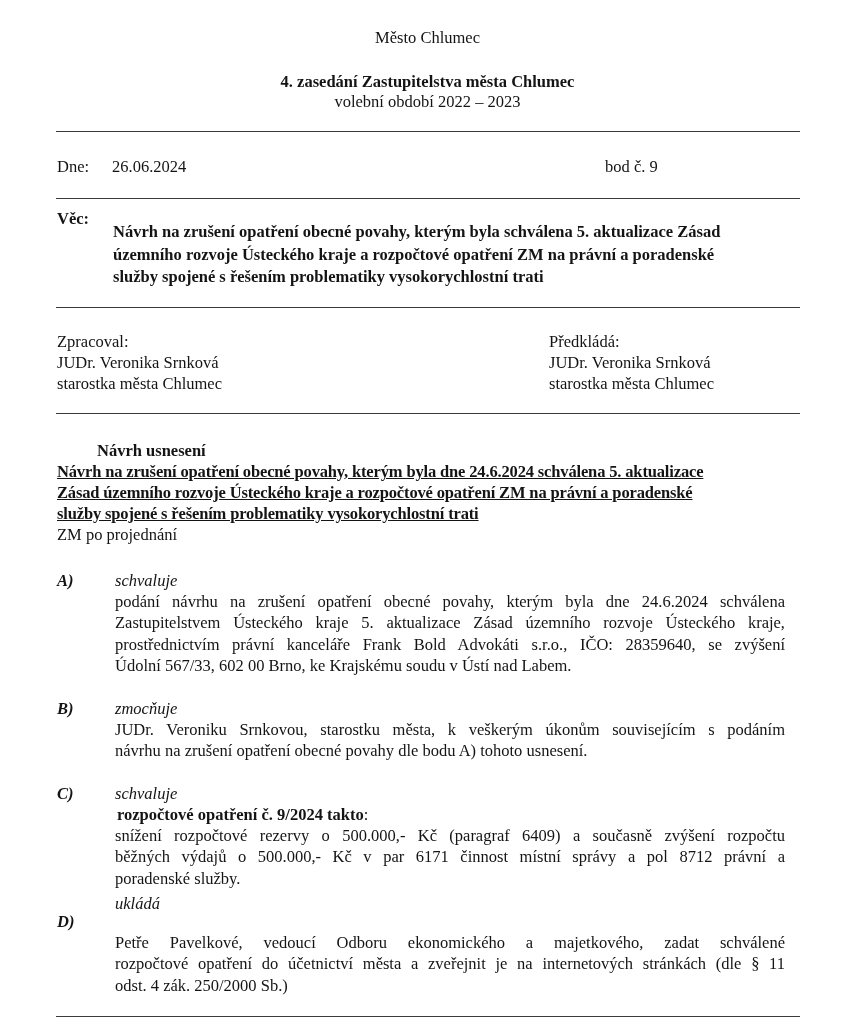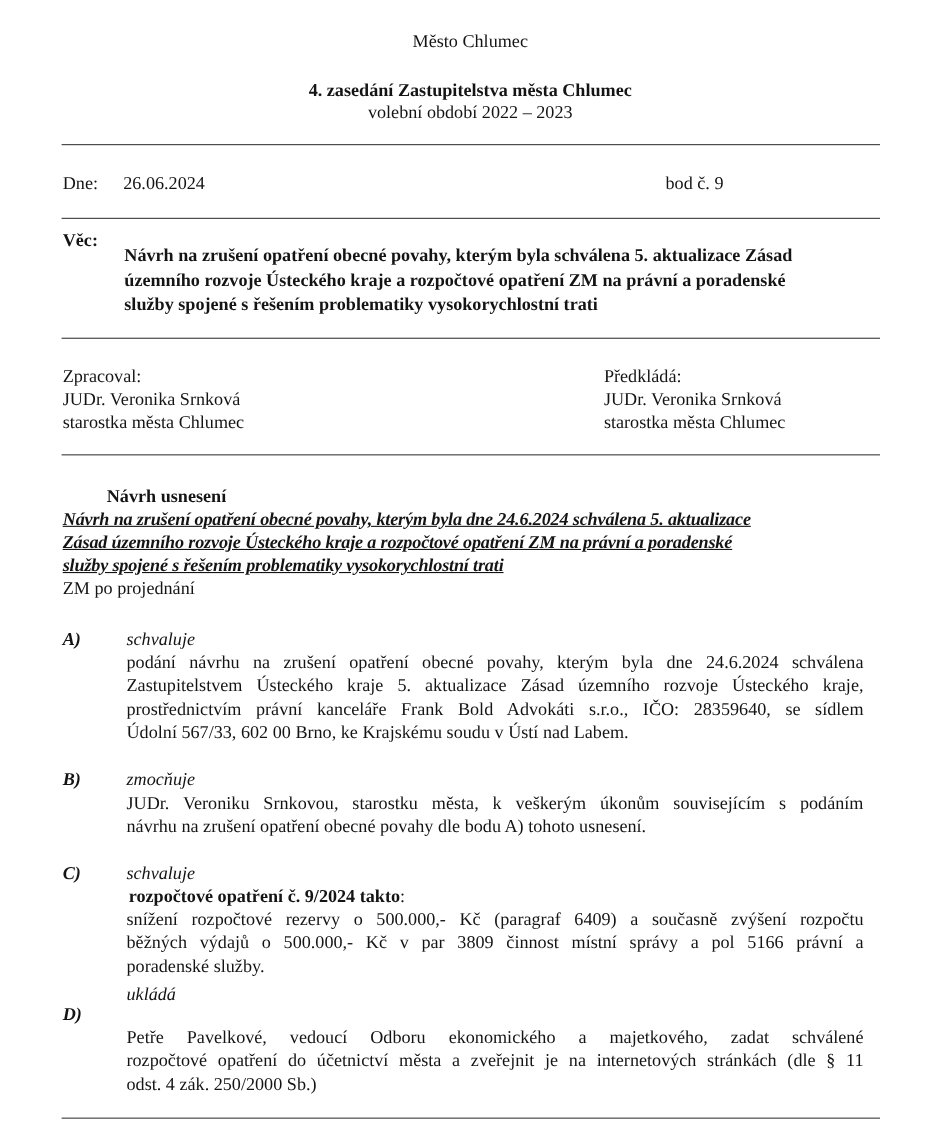--- a/index.html
+++ b/index.html
@@ -5,21 +5,21 @@
     html, body { margin: 0; padding: 0; background: #ffffff; }
     body {
       width: 855px; height: 1024px; position: relative; overflow: hidden;
       font-family: "Liberation Serif", "DejaVu Serif", serif;
       color: #141414; font-size: 16.5px; line-height: 21px;
     }
     .abs { position: absolute; }
     .center { left: 0; width: 855px; text-align: center; }
     .rule { position: absolute; left: 56px; width: 744px; height: 0; border-top: 1.5px solid #3a3a3a; }
     .bold { font-weight: bold; }
-    .ital { font-style: italic; }
+    .ital { }
     .uline { text-decoration: underline; }
     .justify { text-align: justify; }
     .justify-last::after { content: ""; display: inline-block; width: 100%; }
     .para { position: absolute; left: 115px; width: 670px; }
     .label { position: absolute; left: 57px; font-weight: bold; font-style: italic; }
     .head { position: absolute; left: 115px; font-weight: normal; font-style: italic; }
     .vec-text { position: absolute; left: 113px; width: 680px; font-weight: bold; }
   </style>
 </head>
 <body>
@@ -60,37 +60,37 @@
 <div class="abs bold ital uline" style="top:461px; left:57px; letter-spacing:-0.15px;">Návrh na zrušení opatření obecné povahy, kterým byla dne 24.6.2024 schválena 5. aktualizace</div>
 <div class="abs bold ital uline" style="top:482px; left:57px; letter-spacing:-0.15px;">Zásad územního rozvoje Ústeckého kraje a rozpočtové opatření ZM na právní a poradenské</div>
 <div class="abs bold ital uline" style="top:503px; left:57px; letter-spacing:-0.15px;">služby spojené s řešením problematiky vysokorychlostní trati</div>
 <div class="abs" style="top:524px; left:57px;">ZM po projednání</div>
 
 <div>
   <div class="label" style="top:570px;">A)</div>
   <div class="head" style="top:570px;">schvaluje</div>
   <div class="para justify" style="top:591px;"><span class="justify-last">podání návrhu na zrušení opatření obecné povahy, kterým byla dne 24.6.2024 schválena</span></div>
   <div class="para justify" style="top:612px;"><span class="justify-last">Zastupitelstvem Ústeckého kraje 5. aktualizace Zásad územního rozvoje Ústeckého kraje,</span></div>
-  <div class="para justify" style="top:634px;"><span class="justify-last">prostřednictvím právní kanceláře Frank Bold Advokáti s.r.o., IČO: 28359640, se sídlem</span></div>
+  <div class="para justify" style="top:634px;"><span class="justify-last">prostřednictvím právní kanceláře Frank Bold Advokáti s.r.o., IČO: 28359640, se zvýšení</span></div>
   <div class="para" style="top:655px;">Údolní 567/33, 602 00 Brno, ke Krajskému soudu v Ústí nad Labem.</div>
 </div>
 
 <div>
   <div class="label" style="top:698px;">B)</div>
   <div class="head" style="top:698px;text-align:center;">zmocňuje</div>
   <div class="para justify" style="top:719px;"><span class="justify-last">JUDr. Veroniku Srnkovou, starostku města, k veškerým úkonům souvisejícím s podáním</span></div>
   <div class="para" style="top:740px;">návrhu na zrušení opatření obecné povahy dle bodu A) tohoto usnesení.</div>
 </div>
 
 <div>
   <div class="label" style="top:783px;">C)</div>
   <div class="head" style="top:783px;">schvaluje</div>
   <div class="abs" style="top:804px; left:117px;"><span class="bold">rozpočtové opatření č. 9/2024 takto</span><span>:</span></div>
   <div class="para justify" style="top:825px;"><span class="justify-last">snížení rozpočtové rezervy o 500.000,- Kč (paragraf 6409) a současně zvýšení rozpočtu</span></div>
-  <div class="para justify" style="top:846px;"><span class="justify-last">běžných výdajů o 500.000,- Kč v par 3809 činnost místní správy a pol 5166 právní a</span></div>
+  <div class="para justify" style="top:846px;"><span class="justify-last">běžných výdajů o 500.000,- Kč v par 6171 činnost místní správy a pol 8712 právní a</span></div>
   <div class="para" style="top:868px;">poradenské služby.</div>
 </div>
 
 <div>
   <div class="label" style="top:911px;">D)</div>
   <div class="head" style="top:893px;">ukládá</div>
   <div class="para justify" style="top:932px;"><span class="justify-last">Petře Pavelkové, vedoucí Odboru ekonomického a majetkového, zadat schválené</span></div>
   <div class="para justify" style="top:953px;"><span class="justify-last">rozpočtové opatření do účetnictví města a zveřejnit je na internetových stránkách (dle § 11</span></div>
   <div class="para" style="top:975px;">odst. 4 zák. 250/2000 Sb.)</div>
 </div>

